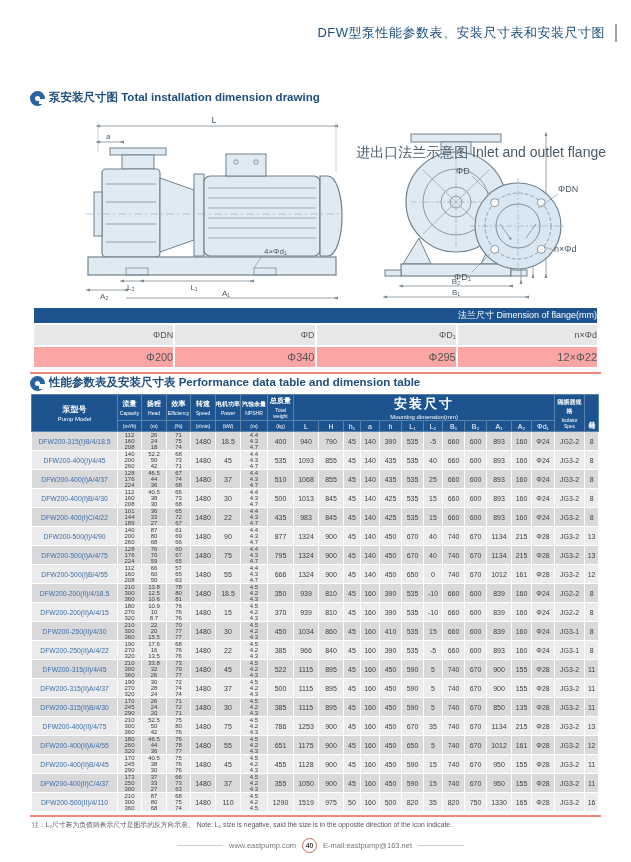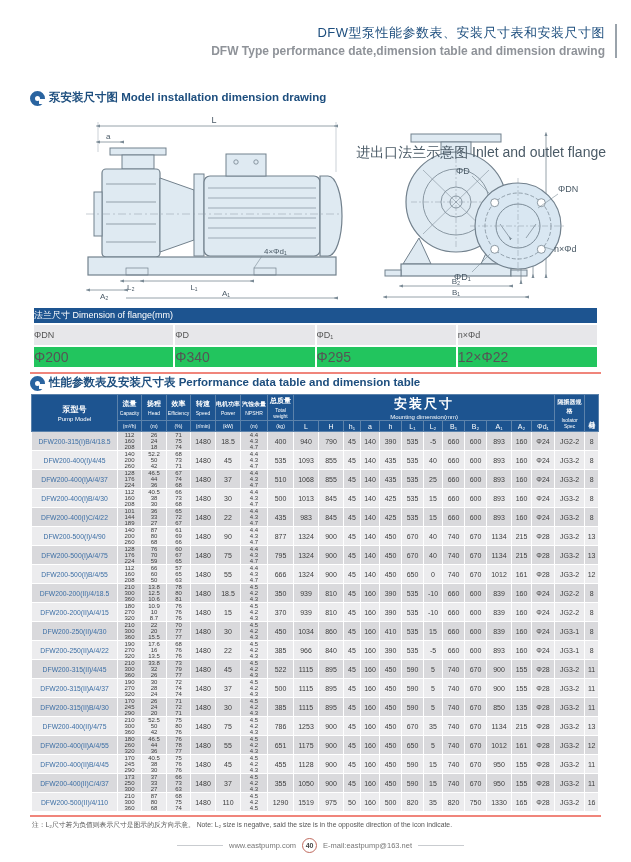--- a/index.html
+++ b/index.html
@@ -19,24 +19,24 @@
                position:relative; margin-right:4px; }
   .sec .logo::after { content:""; position:absolute; right:-6px; top:3px; width:7px; height:5px; background:#fff;}
   .sec .t { font-size:11.5px; font-weight:bold; color:#1d4e7e; padding-bottom:1px;}
   #sec1 { top:90px; } #sec2 { top:375px; }
   
   .draw { position:absolute; left:26px; top:112px; width:580px; height:190px; }
   .draw svg { position:absolute; }
   .flange-cap { position:absolute; right:0px; top:32px; font-size:14px; color:#4a5a66; }
   
   .ftab { position:absolute; left:32px; top:306px; width:567px; border-collapse:collapse; table-layout:fixed;}
-  .ftab th, .ftab td { border:2px solid #ffffff; text-align:left;margin-top:17px; }
+  .ftab th, .ftab td { border:2px solid #ffffff; text-align:right;margin-top:17px; }
   .ftab .title { background:#1d5490; color:#fff; font-size:9px; height:17px; font-weight:normal;}
   .ftab .hrow td { background:#e7e7ea; color:#555; font-size:9px; height:22px; }
-  .ftab .vrow td { background:#22c55e; color:#555; font-size:14px; height:22px; }
+  .ftab .vrow td { background:#fca5a5; color:#555; font-size:11px; height:22px; }
   .redline1 { position:absolute; left:30px; top:372px; width:571px; height:2px; background:#f0857b; }
   
   .ptab { position:absolute; left:31px; top:394px; width:567px; border-collapse:collapse; table-layout:fixed;}
   .ptab th { background:#1d5490; color:#fff; font-weight:normal; border:1px solid #5b82ab; vertical-align:middle;}
   .ptab td { border:1px solid #ffffff; text-align:center; color:#3c3c3c; font-size:7px; height:19px; vertical-align:middle;}
   .ptab tr.odd td { background:#d9d9dc; }
   .ptab tr.even td { background:#ececee; }
   .ptab .zh { display:block; font-size:7px; font-weight:bold; }
   .ptab .zhBig { display:block; font-size:13px; font-weight:bold; letter-spacing:2px;}
   .ptab .en { display:block; font-size:5px; margin-top:1px;}
@@ -56,26 +56,25 @@
            width:15px; height:15px; border:1.5px solid #c06a5e; border-radius:50%;
            font-size:7px; color:#444; font-weight:bold;}
   
   text { font-family:"Liberation Sans", sans-serif; fill:#4a5a66; }
 </style>
 </head>
 <body>
 
 <div class="hdr">
   <div class="zh">DFW型泵性能参数表、安装尺寸表和安装尺寸图</div>
-  <div class="en">DFW Type performance date,dimension table and dimension drawing</div>
 </div>
 
 <div class="sec" id="sec1">
   <span class="logo"></span>
-  <span class="t">泵安装尺寸图 Model installation dimension drawing</span>
+  <span class="t">泵安装尺寸图 Total installation dimension drawing</span>
 </div>
 
 <div class="draw">
 
   <svg width="330" height="190" viewBox="0 0 330 190" style="left:0;top:0">
     <defs>
       <marker id="ar" markerWidth="6" markerHeight="6" refX="3" refY="3" orient="auto">
         <path d="M0,3 L6,1 L6,5 z" fill="#7b8b96"></path>
       </marker>
     </defs>

